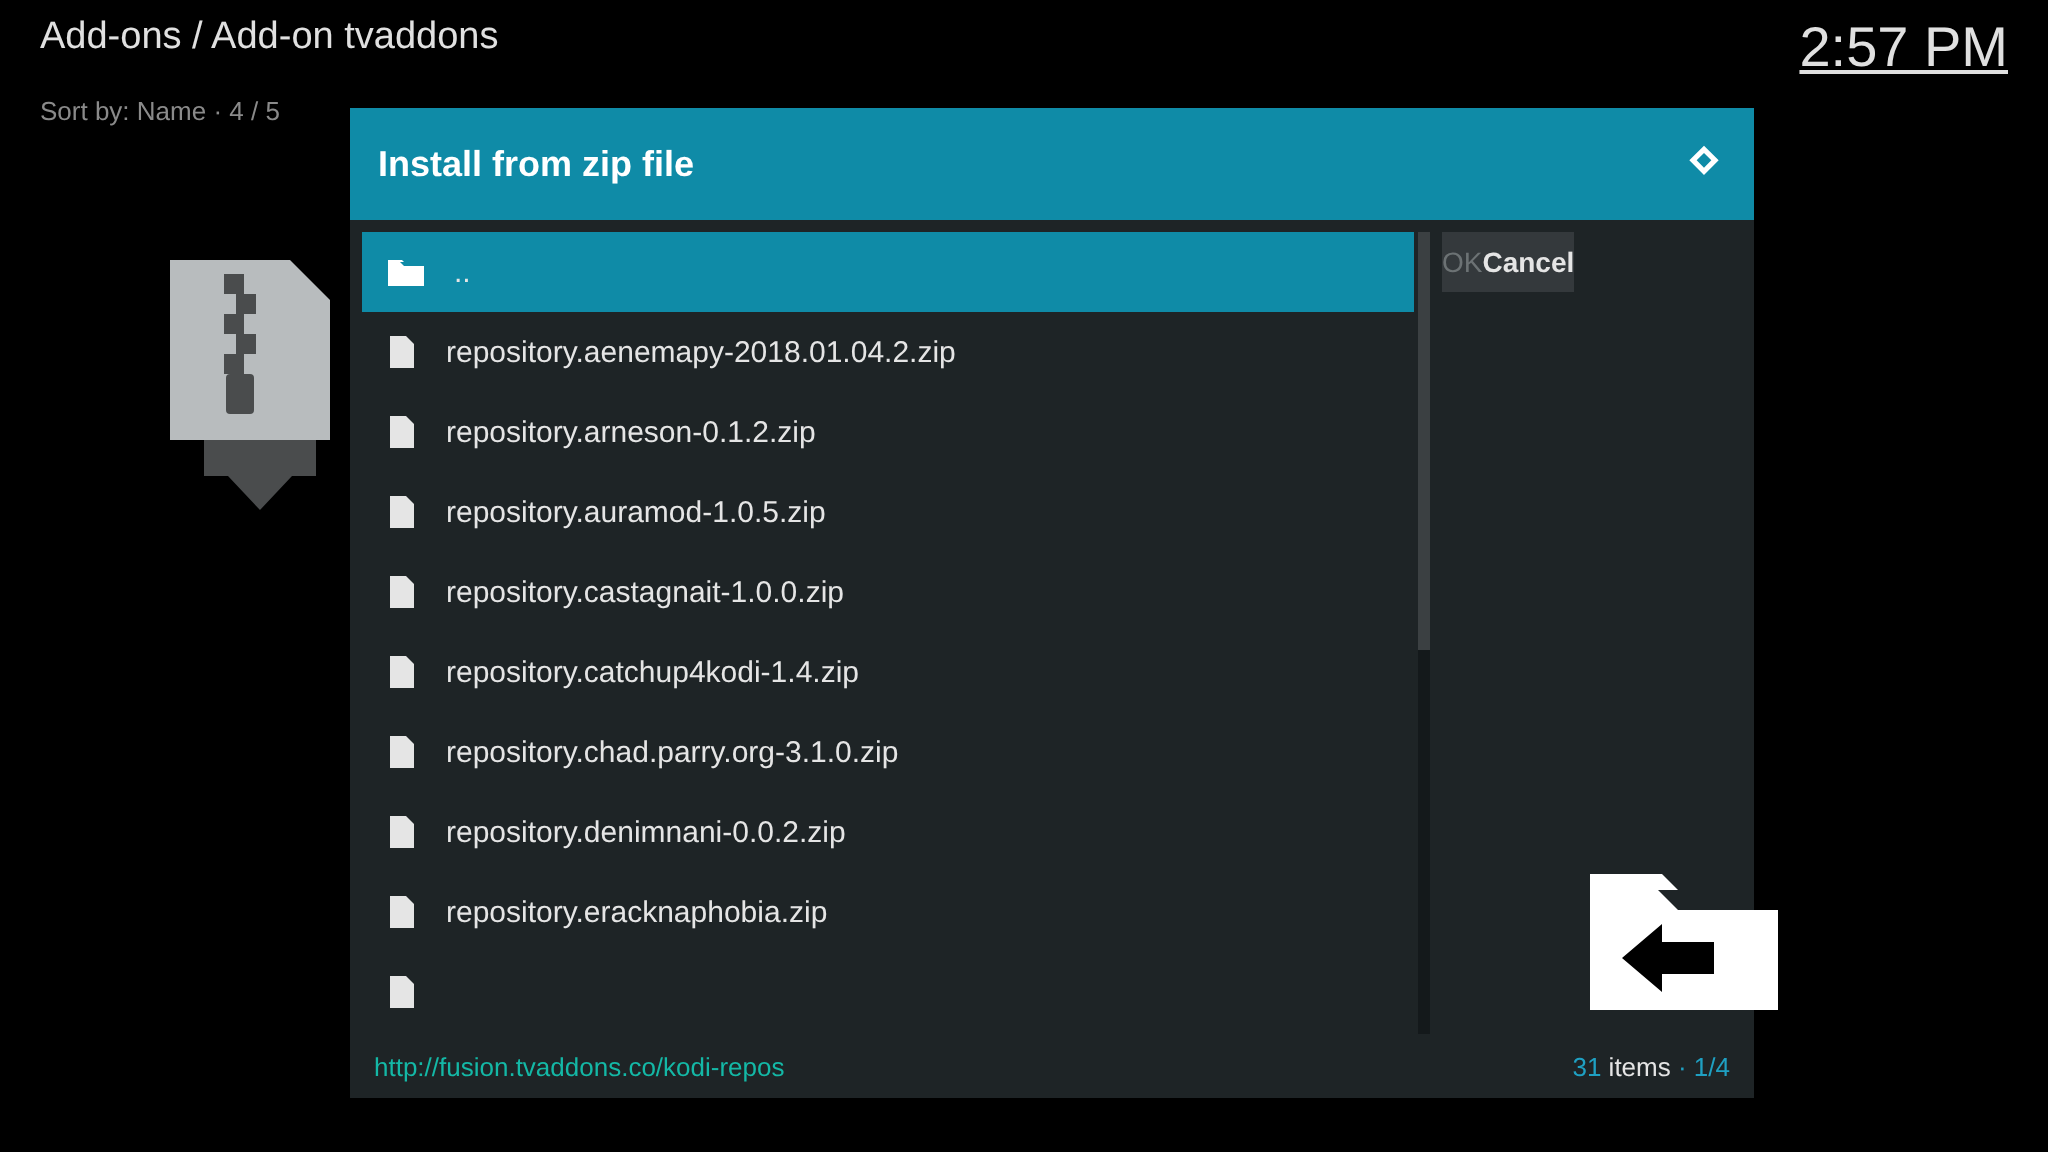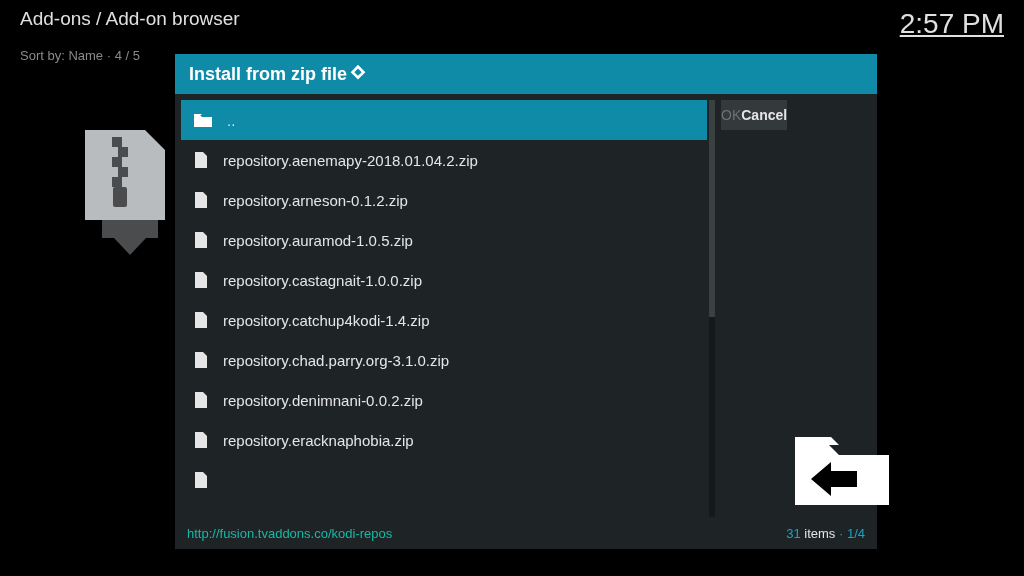--- a/index.html
+++ b/index.html
@@ -3,21 +3,21 @@
 <meta charset="utf-8">
 <style>
   * { margin: 0; padding: 0; box-sizing: border-box; }
   html, body { width: 1024px; height: 576px; background: #000; font-family: Arial, sans-serif; color: #fff; overflow: hidden; position: relative; }
   .header { position: absolute; top: 8px; left: 20px; }
   .header-title { font-size: 19px; font-weight: 400; color: #e0e0e0; }
   .header-sub { font-size: 13px; color: #8a8a8a; margin-top: 18px; }
   .clock { position: absolute; top: 8px; right: 20px; font-size: 28px; font-weight: 300; color: #e0e0e0; text-decoration: underline; }
   .bg-icon { position: absolute; left: 80px; top: 125px; width: 100px; }
   .dialog { position: absolute; left: 175px; top: 54px; width: 702px; height: 495px; background: #1e2426; display: flex; flex-direction: column; }
-  .dialog-header { background: #0f8ba7; height: 40px; display: flex; align-items: center; justify-content: flex-start; padding: 0 14px; }
+  .dialog-header { background: #0f8ba7; height: 56px; display: flex; align-items: center; justify-content: space-between; padding: 0 14px; }
   .dialog-title { font-size: 18px; font-weight: bold; color: #fff; }
   .kodi-logo { width: 22px; height: 22px; }
   .dialog-body { flex: 1; display: flex; padding: 6px 6px 0 6px; gap: 6px; min-height: 0; }
   .file-col { flex: 1; display: flex; min-height: 0; }
   .file-list { flex: 1; background: #1e2426; overflow-y: hidden; }
   .file-row { height: 40px; display: flex; align-items: center; padding: 0 12px; gap: 14px; font-size: 15px; color: #e5e5e5; cursor: pointer; }
   .file-row.selected { background: #0f8ba7; }
   .file-icon { width: 16px; height: 18px; flex-shrink: 0; }
   .folder-icon { width: 20px; height: 16px; flex-shrink: 0; }
   .scrollbar { width: 6px; background: #14191b; margin-left: 2px; }
@@ -29,21 +29,21 @@
   .parent-icon-box { margin-top: auto; margin-bottom: 4px; display: flex; justify-content: center; }
   .dialog-footer { height: 32px; display: flex; align-items: center; justify-content: space-between; padding: 0 12px; font-size: 13px; }
   .footer-path { color: #14b8a6; }
   .footer-count { color: #1fa0c2; }
   .footer-count .white { color: #e5e5e5; margin-top: 43px; }
 </style>
 </head>
 <body>
 
 <div class="header">
-  <div class="header-title">Add-ons / Add-on browser</div>
+  <div class="header-title">Add-ons / Add-on tvaddons</div>
   <div class="header-sub">Sort by: Name  ·  4 / 5</div>
 </div>
 
 <div class="clock">2:57 PM</div>
 
 <div class="bg-icon">
   <svg viewBox="0 0 100 130">
     <path fill="#b8bcbe" d="M5 5 h60 l20 20 v70 h-80 z"></path>
     <rect x="32" y="12" width="10" height="10" fill="#4a4c4d"></rect>
     <rect x="38" y="22" width="10" height="10" fill="#4a4c4d"></rect>

